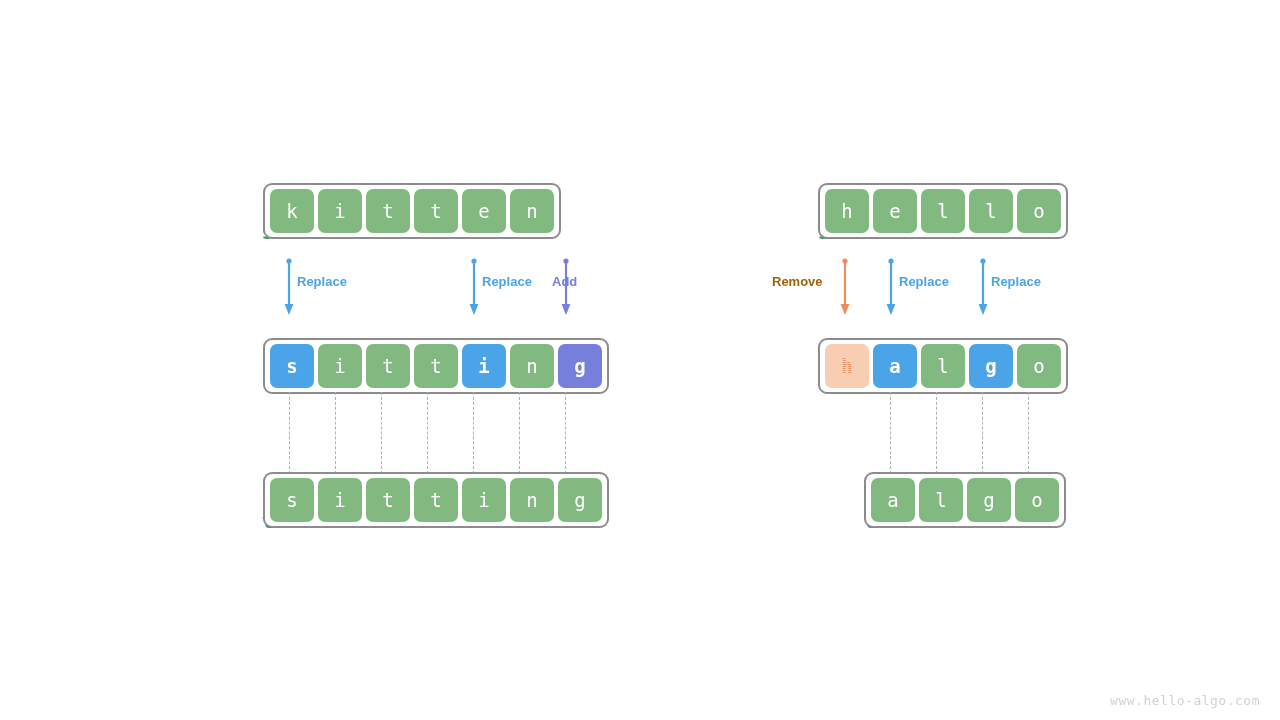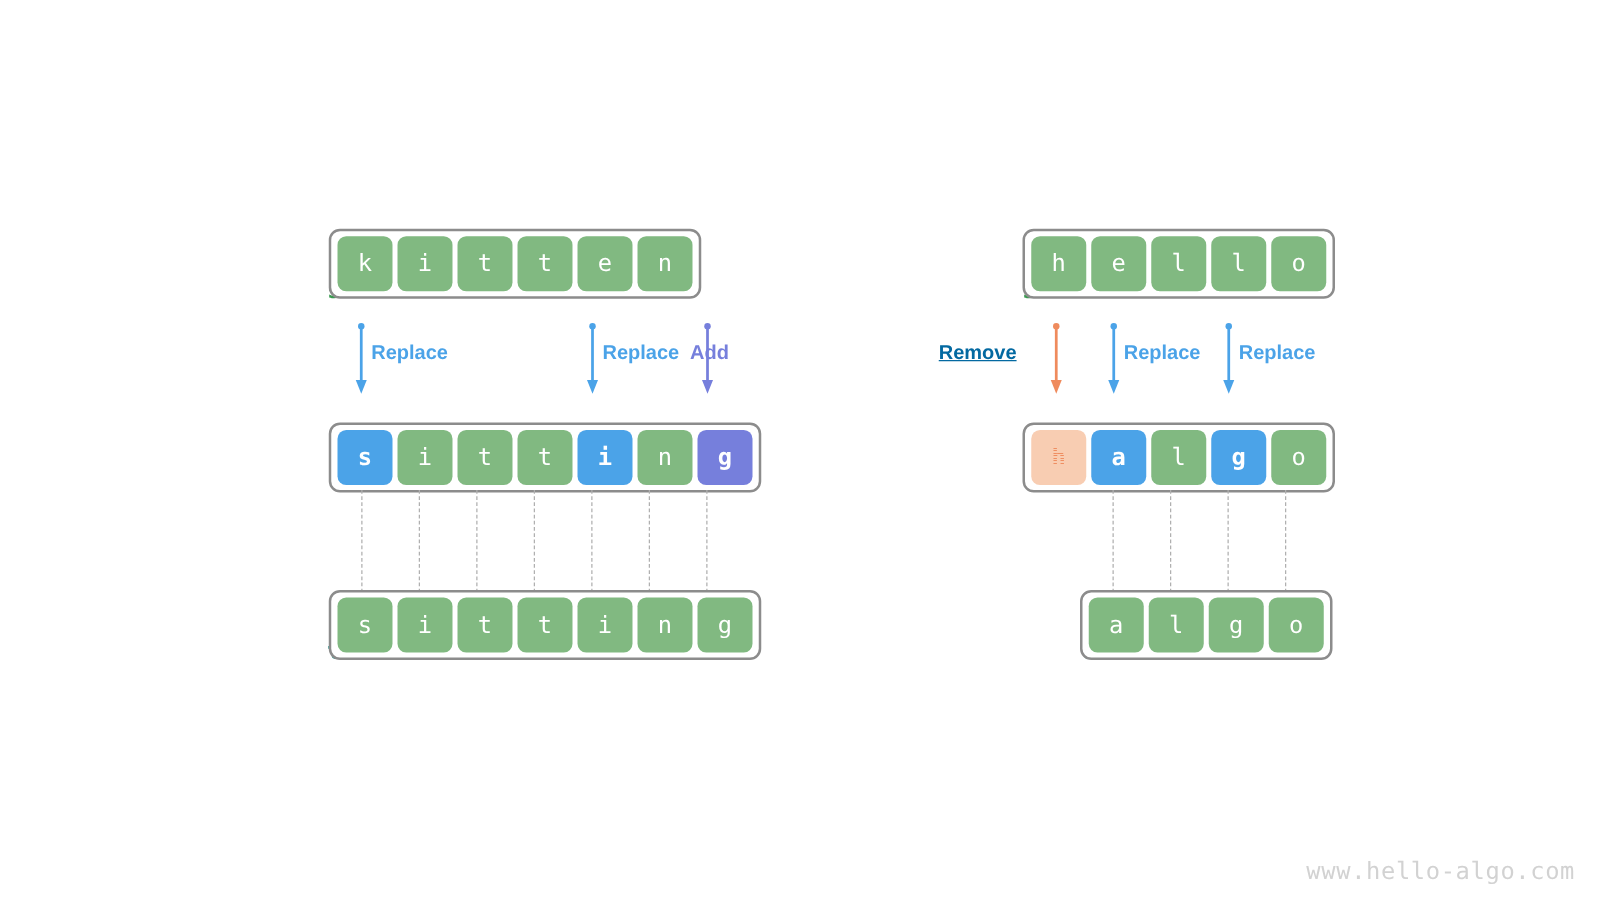--- a/index.html
+++ b/index.html
@@ -84,39 +84,39 @@
   .arrow {
     position: absolute;
     width: 14px;
   }
   .arrow svg { display: block; overflow: visible; }
 
   
   .op-label {
     position: absolute;
     font-family: "Liberation Sans", sans-serif;
-    font-size: 16px;
+    font-size: 13px;
     font-weight: bold;
     white-space: nowrap;
   }
 
   
   .connector {
     position: absolute;
     width: 0;
     border-left: 1px dashed #b0b0b0;
   }
 
   
   .watermark {
     position: absolute;
     right: 20px;
     bottom: 12px;
     font-family: "DejaVu Sans Mono", "Liberation Mono", monospace;
-    font-size: 19px;
+    font-size: 13px;
     color: #d2d2d2;
     letter-spacing: 0.5px;
   }
 </style>
 </head>
 <body>
 
 <div class="canvas">
 
   <div>
@@ -251,21 +251,21 @@
           <span class="glyph">l</span>
         </div>
       <div class="cell keep">
           <span class="glyph">l</span>
         </div>
       <div class="cell keep">
           <span class="glyph">o</span>
         </div>
     </div>
 
-    <div class="op-label" style="left:751px; top:274px; color:#0369a1;text-decoration:underline;">Remove</div>
+    <div class="op-label" style="left:772px; top:274px; color:#a16207;">Remove</div>
     <div class="arrow" style="left:839px; top:258px;">
       <svg width="14" height="58" viewBox="0 0 14 58">
         <circle cx="6" cy="3" r="2.6" fill="#ef8b5d"></circle>
         <line x1="6" y1="3" x2="6" y2="48" stroke="#ef8b5d" stroke-width="2.2"></line>
         <polygon points="6,57 1.6,46 10.4,46" fill="#ef8b5d"></polygon>
       </svg>
     </div>
 
     <div class="arrow" style="left:885px; top:258px;">
       <svg width="14" height="58" viewBox="0 0 14 58">

